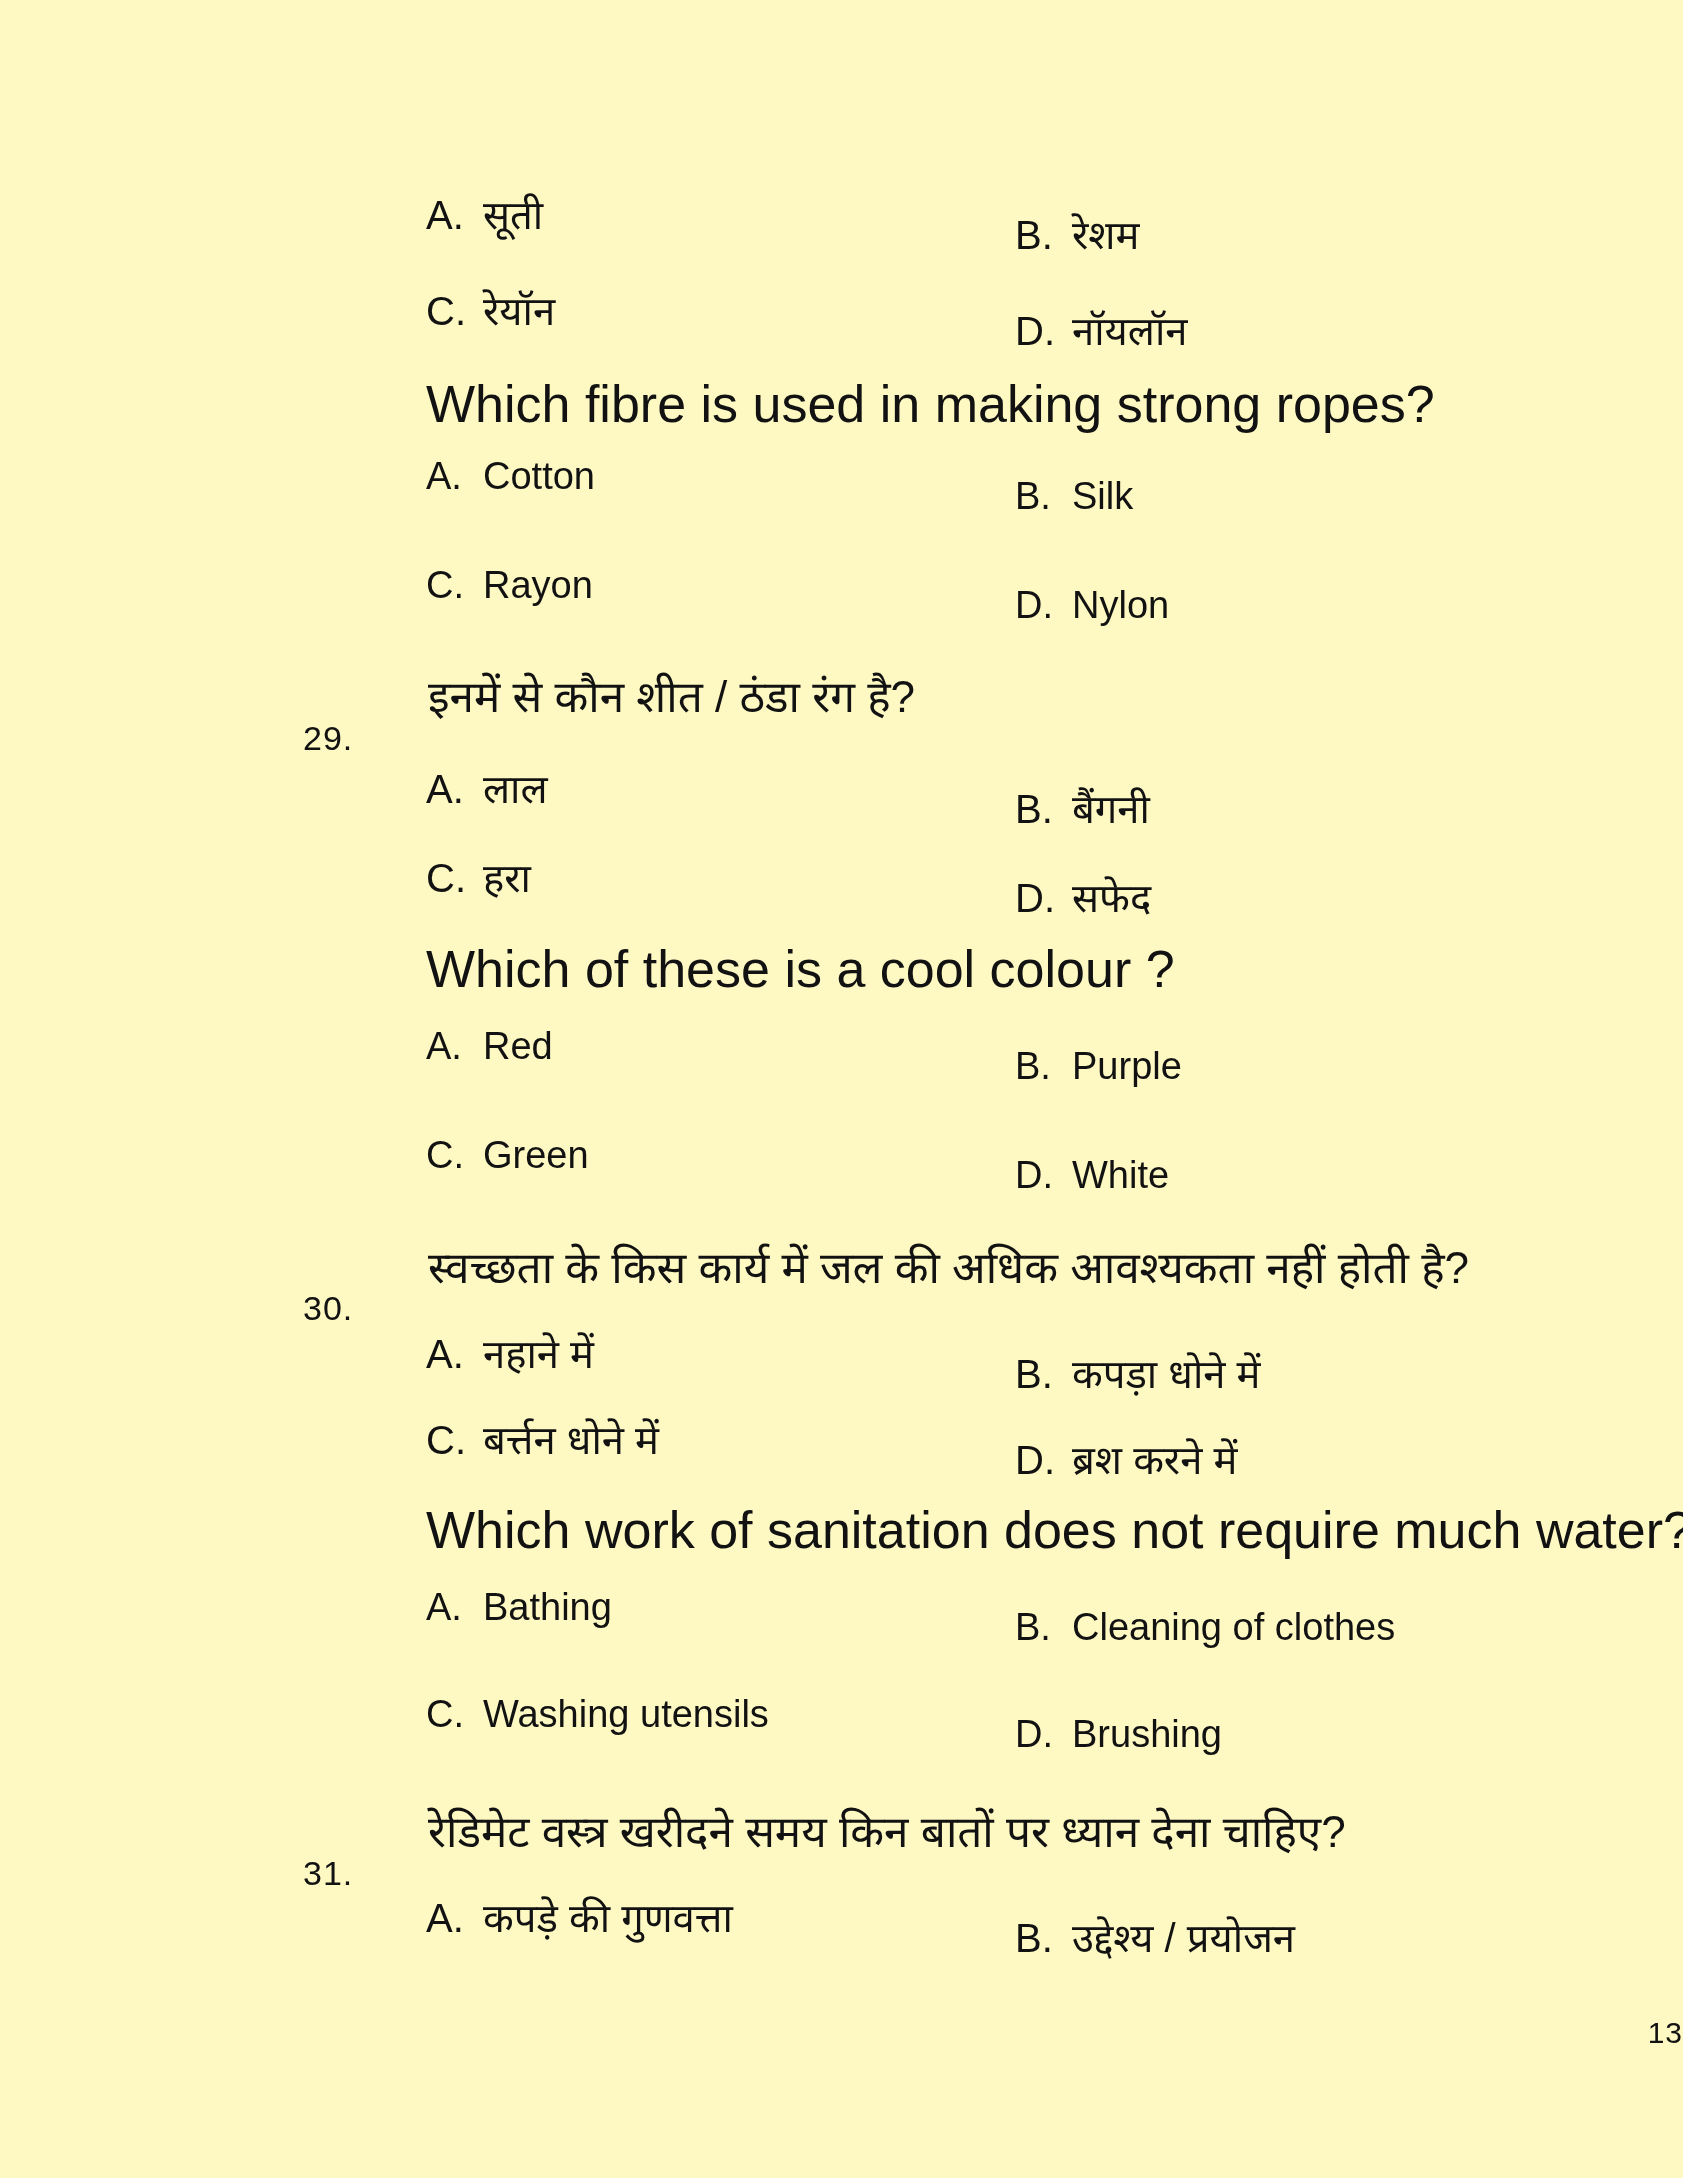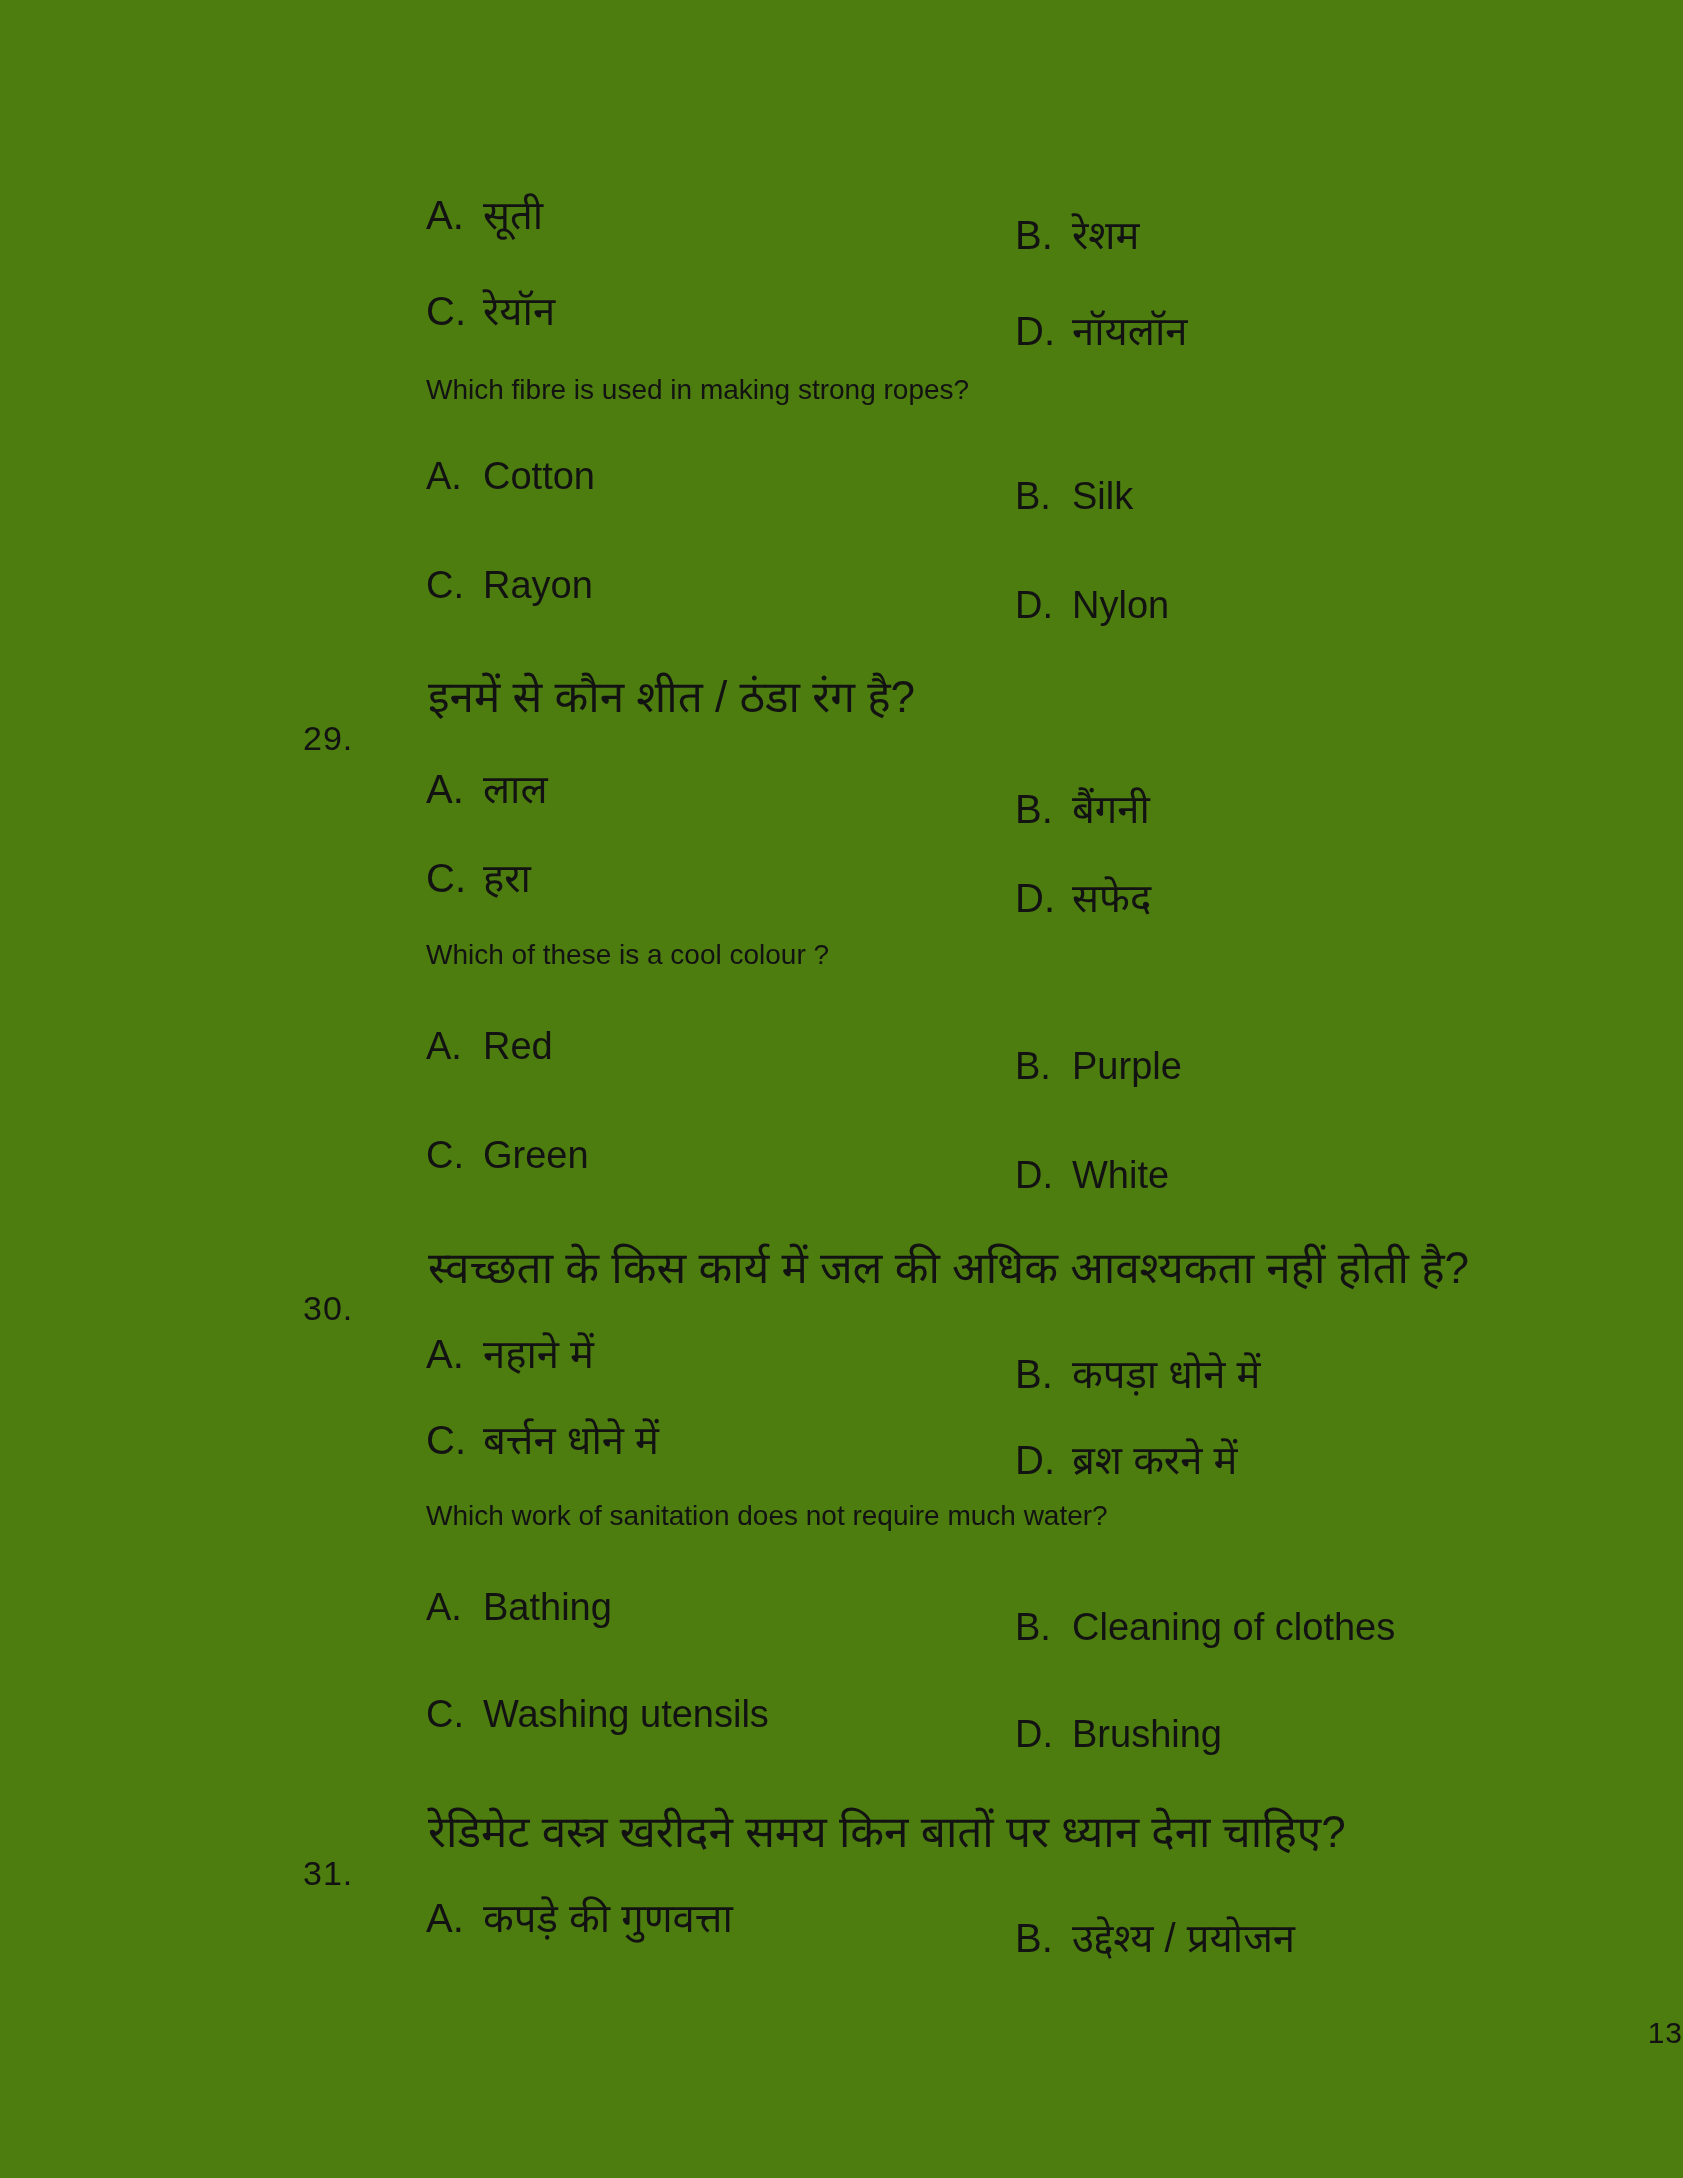--- a/index.html
+++ b/index.html
@@ -1,29 +1,29 @@
 <!DOCTYPE html>
 <html><head>
 <meta charset="utf-8">
 <style>
   html, body { margin: 0; padding: 0; background: #e8e8e8; }
   .sheet {
     position: relative;
     width: 1683px;
     height: 2178px;
     margin: 0 auto;
-    background: #4d7c0f;
+    background: #fef9c3;
     color: #121212;
     font-family: "Liberation Sans", "DejaVu Sans", sans-serif;
     overflow: hidden;
   }
   .abs { position: absolute; white-space: nowrap; }
   .qnum      { left: 303px; font-size: 34px; letter-spacing: 1px; margin-top: 48px; }
   .qtext-hi  { left: 428px; font-size: 44px; }
-  .qtext-en  { left: 426px; font-size: 28px; }
+  .qtext-en  { left: 426px; font-size: 52px; }
   .opt       { font-size: 38px; }
   .opt.hi    { font-size: 40px; }
   .col-a     { left: 426px; }
   .col-b     { left: 1015px; margin-top: 20px; }
   .letter    { display: inline-block; min-width: 57px; }
   .page-number {
     position: absolute;
     left: 0; width: 100%;
     top: 2016px;
     text-align: right;

